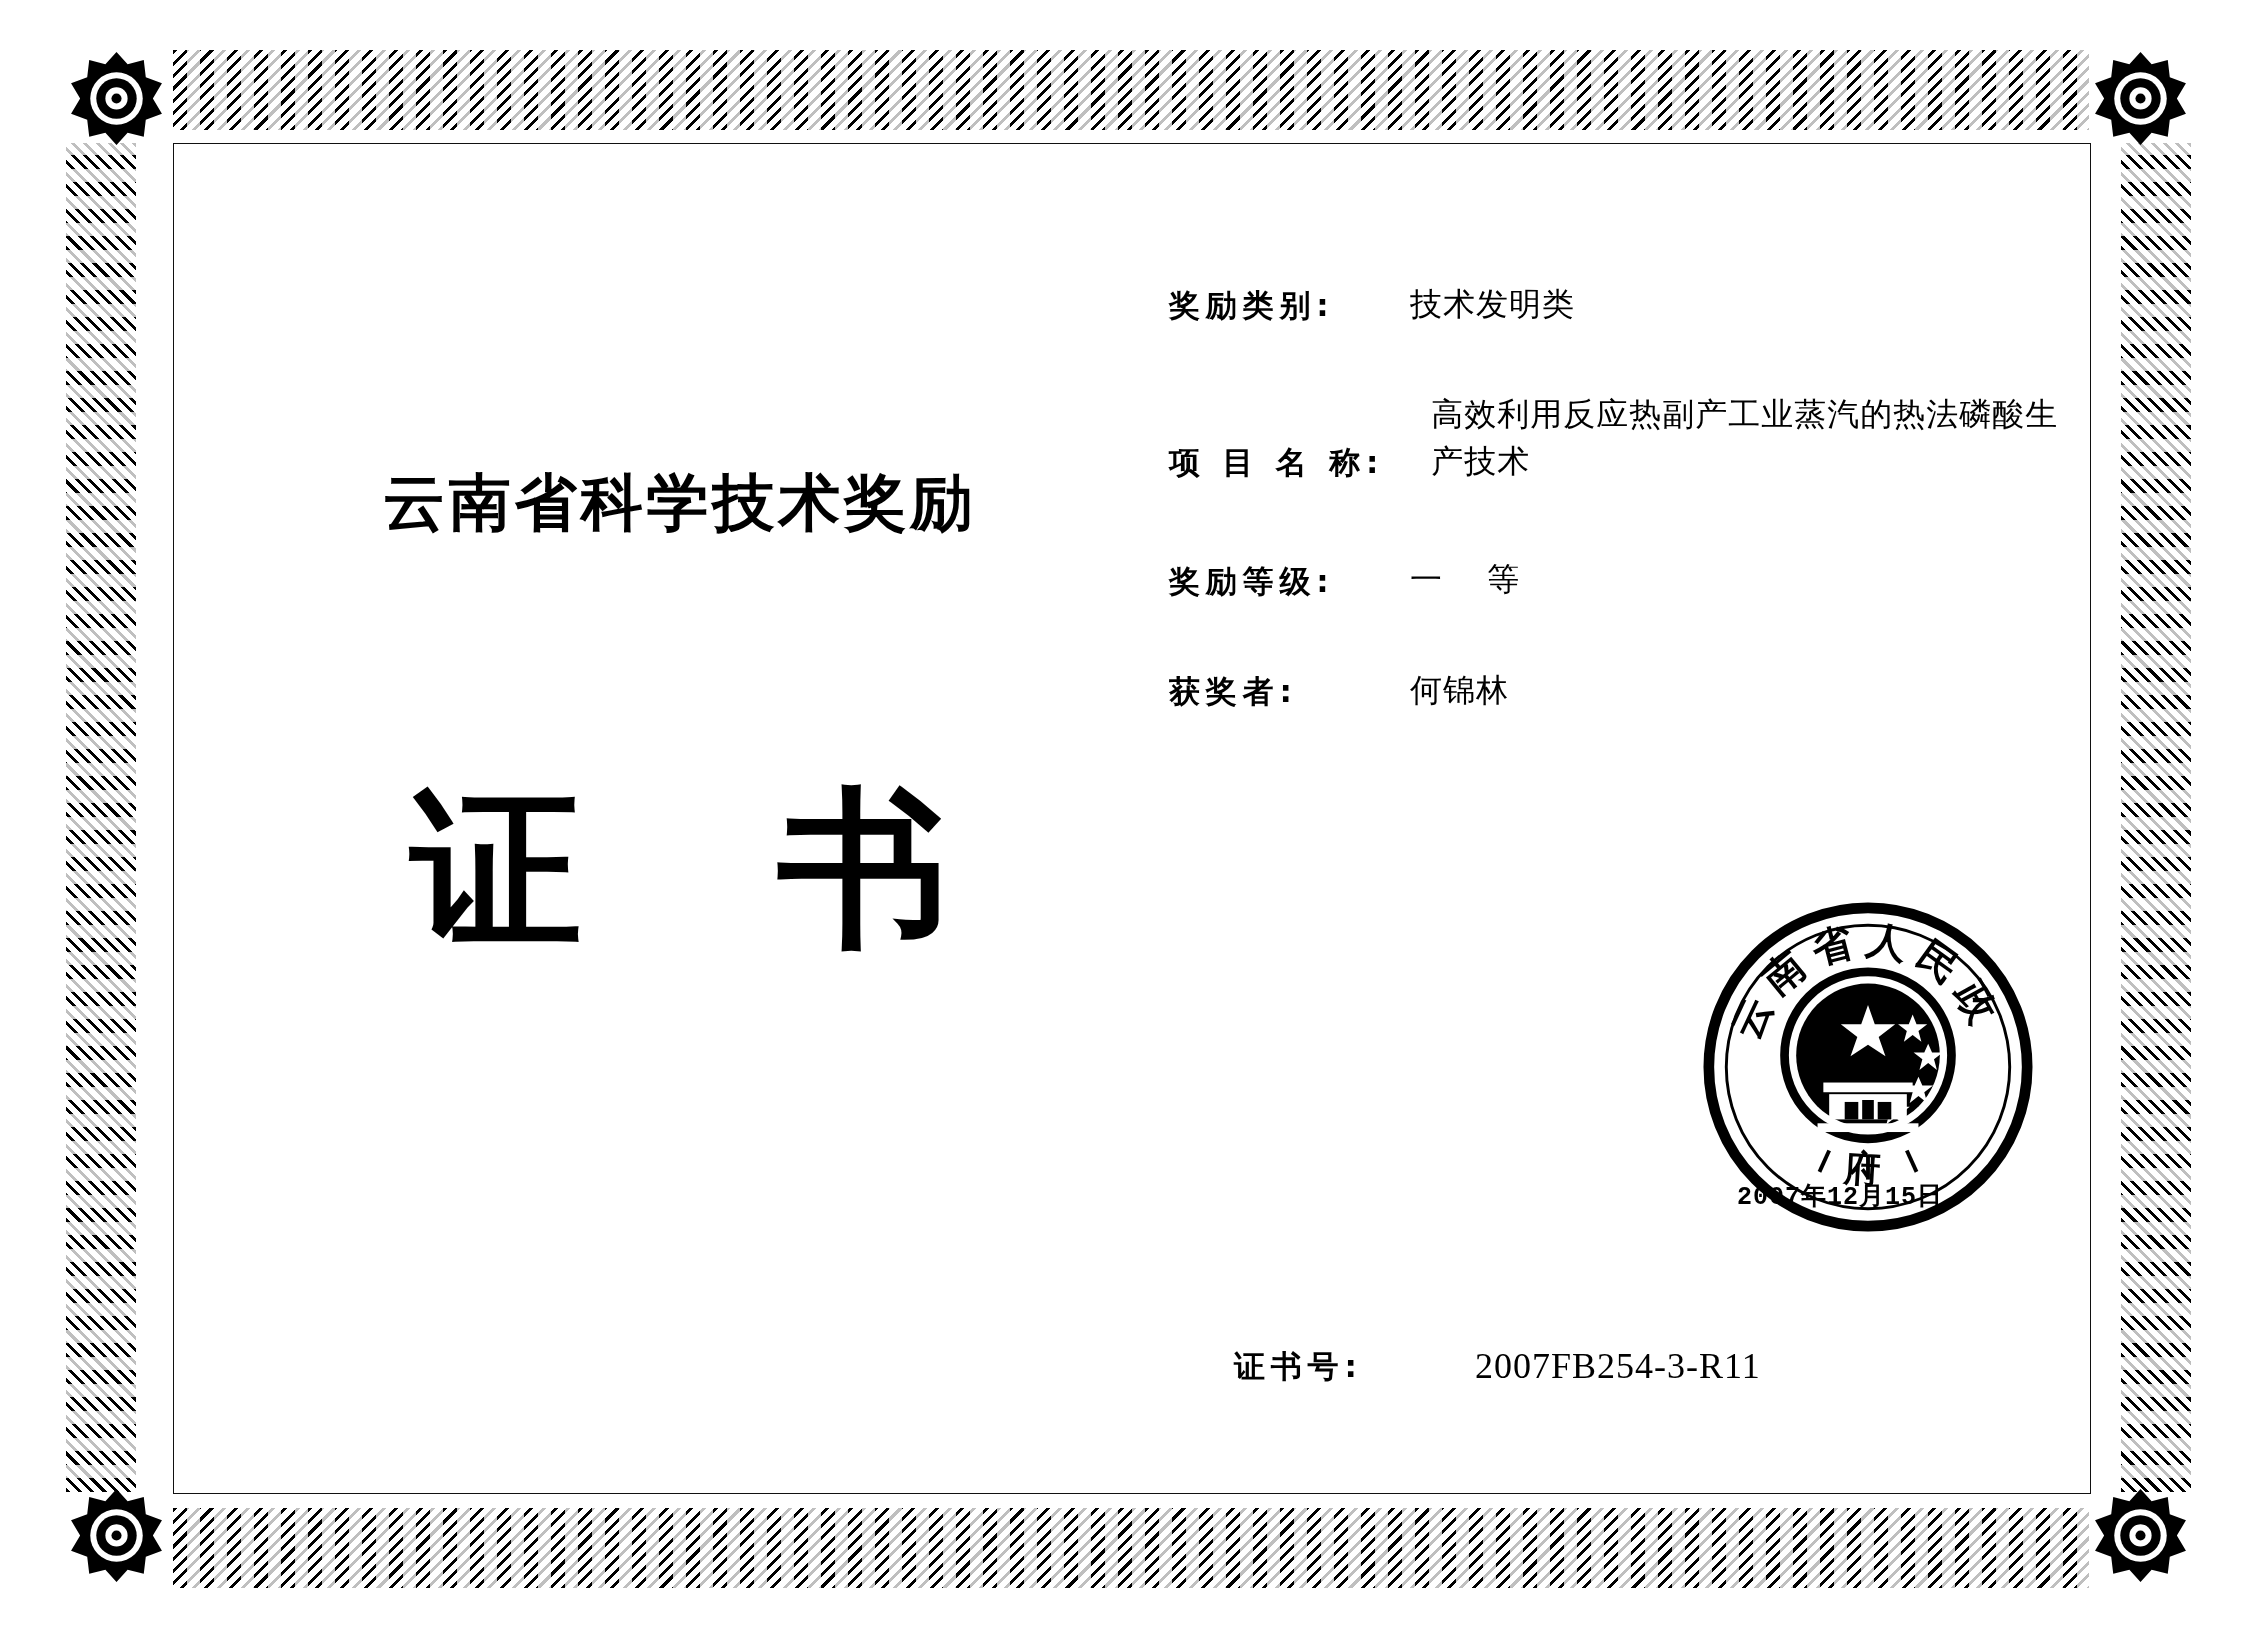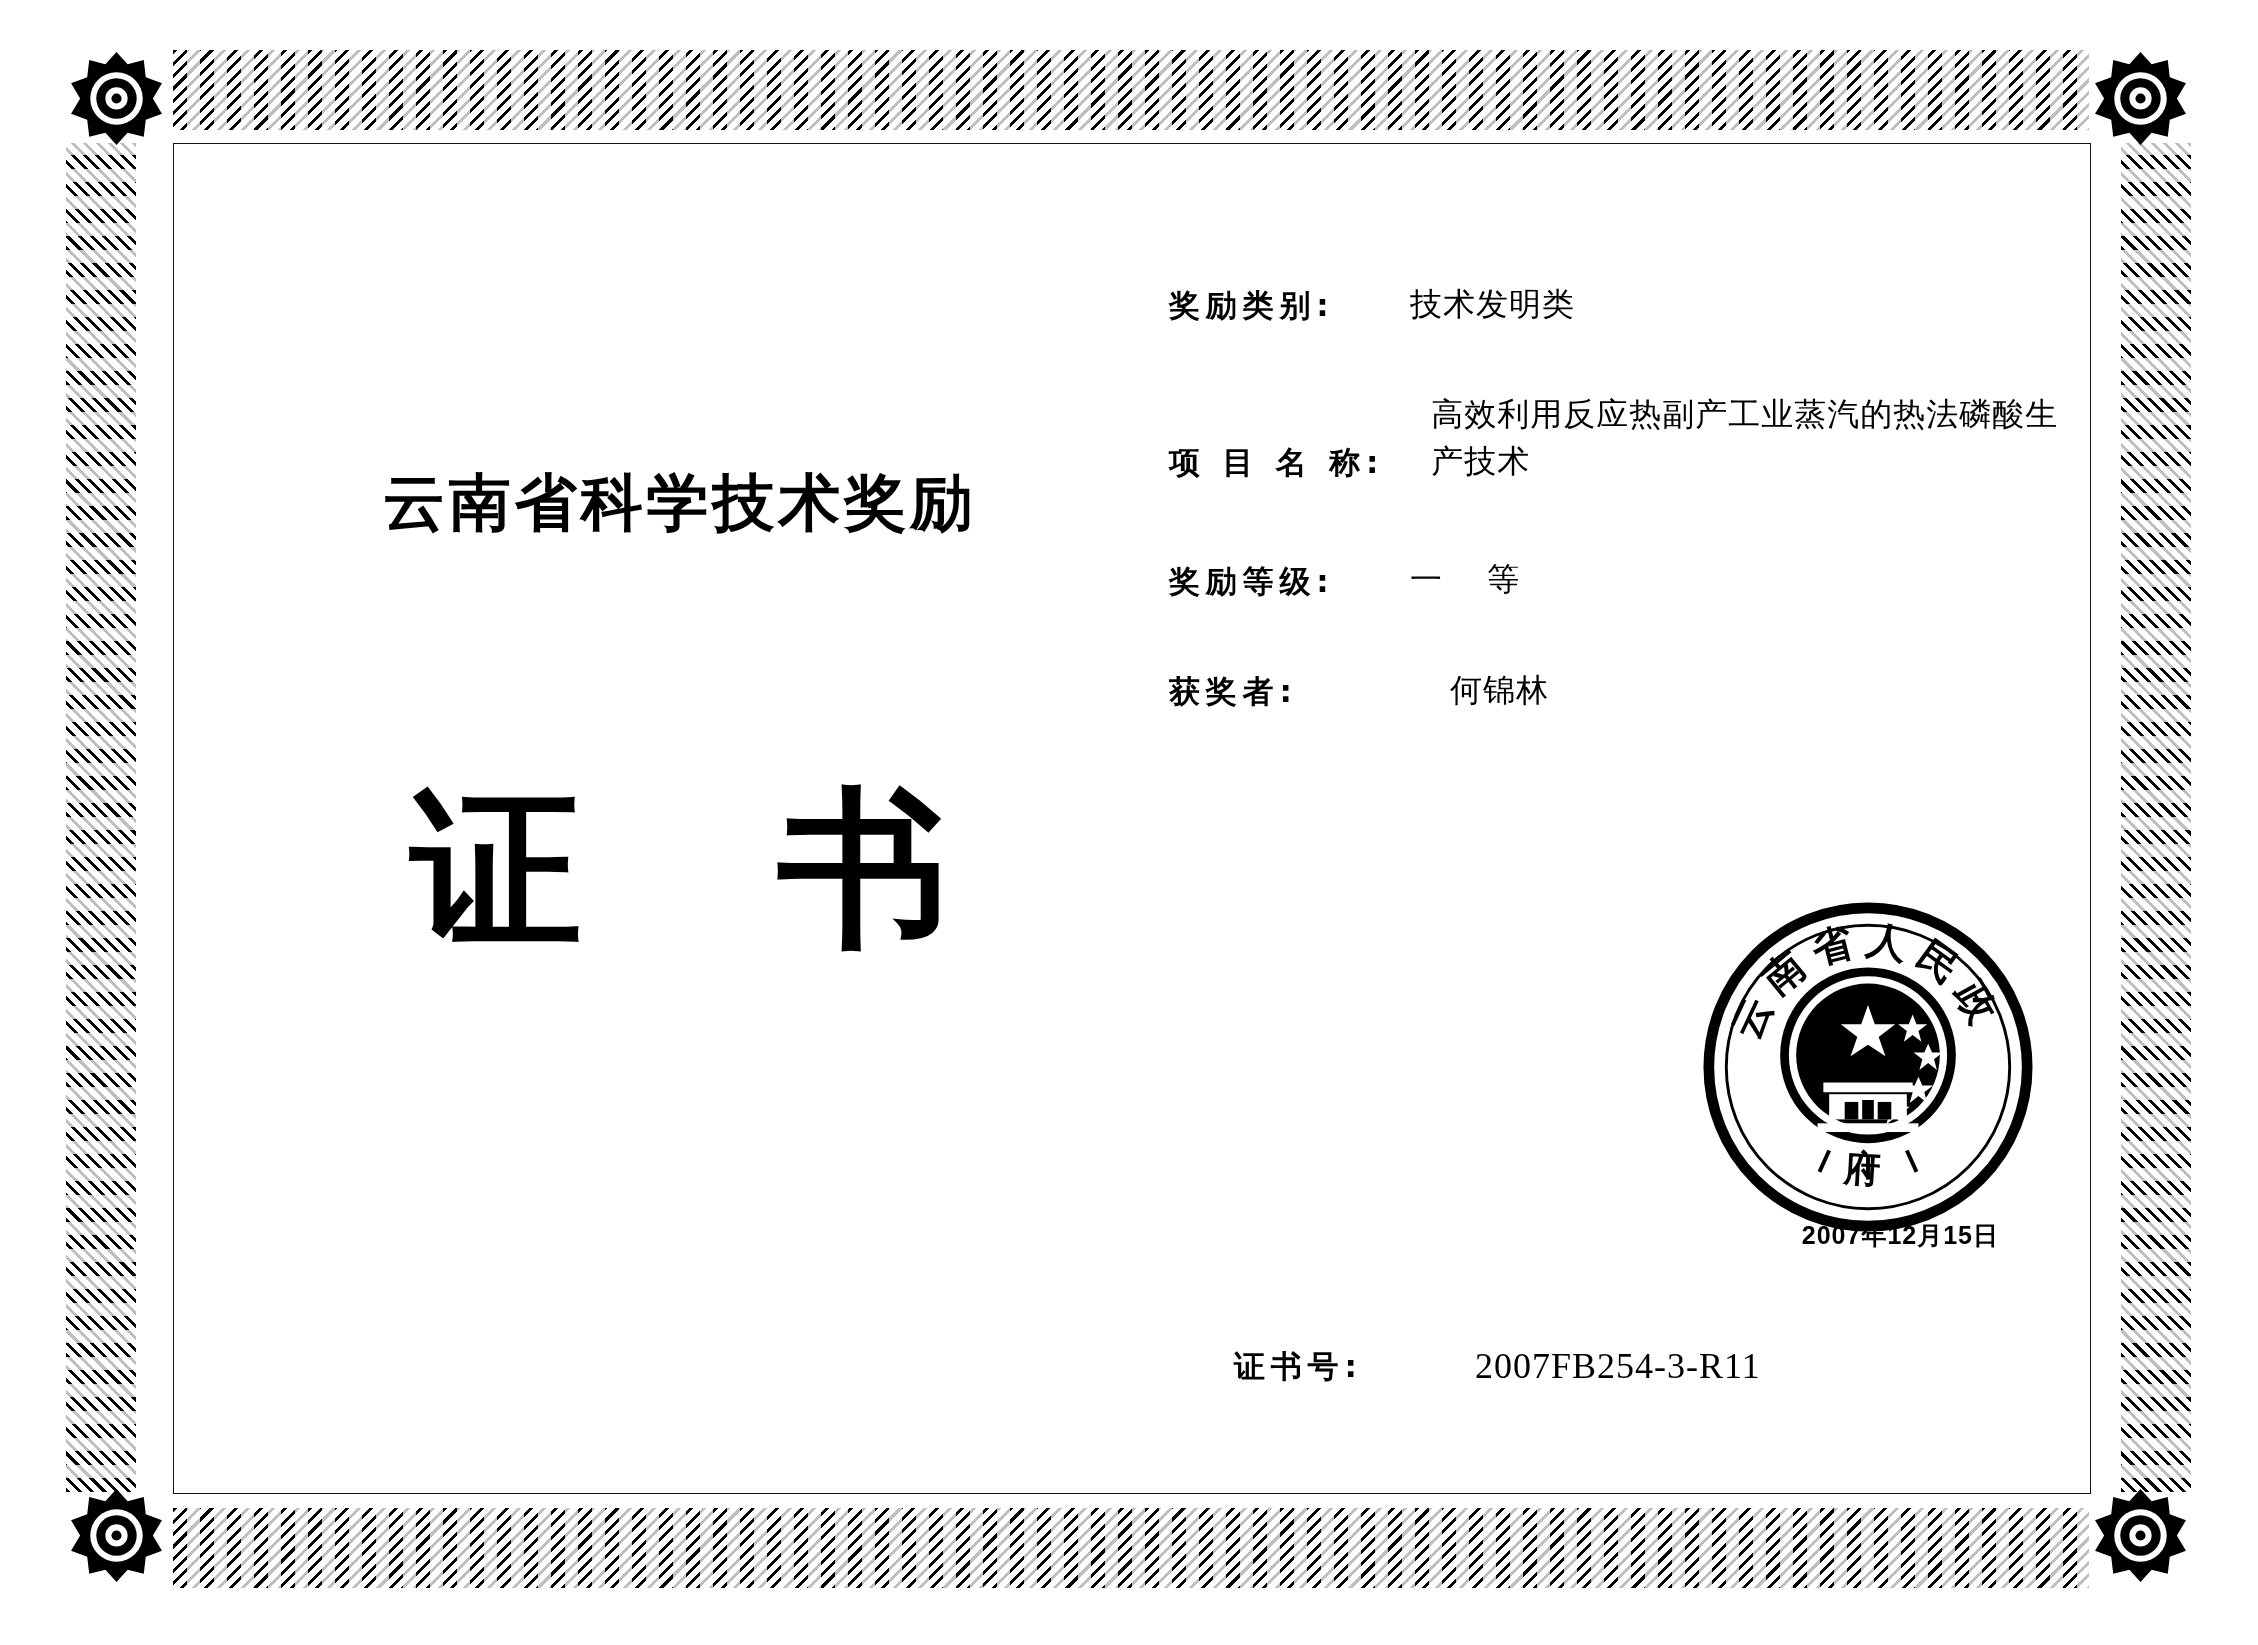--- a/index.html
+++ b/index.html
@@ -162,21 +162,21 @@
     font-family: "DejaVu Sans", sans-serif;
     font-weight: normal;
     font-size: 32px;
     line-height: 1.45;
     letter-spacing: 1px;
   }
   .field-value.grade {
     letter-spacing: 17.5px;
   }
   .field-row.project { margin-bottom: 72px; }
-  .field-row.winner  { margin-top: 39px; margin-bottom: 0px; gap: 40px; }
+  .field-row.winner  { margin-top: 39px; margin-bottom: 0px; }
 
   .cert-no-row {
     position: absolute;
     left: 1234px;
     top: 1344px;
     display: flex;
     align-items: center;
   }
   .cert-no-row .field-label { flex: 0 0 194px; }
   .cert-no-value {
@@ -193,27 +193,26 @@
     left: 1703px;
     top: 902px;
     width: 330px;
     height: 330px;
   }
   .seal-date {
     position: absolute;
     left: 1737px;
     top: 1179px;
     width: 262px;
-    text-align: right;
-    font-family: Liberation Sans, sans-serif;
+    text-align: left;
+    font-family: Liberation Mono, monospace;
     font-size: 25px;
     font-weight: bold;
     letter-spacing: 1px;
     white-space: nowrap;
-    margin-top: 40px;
   }
 </style>
 </head>
 <body>
 
 <div class="certificate">
 
   <div class="border-outer">
     <div class="band-h top"></div>
     <div class="band-h bottom"></div>

